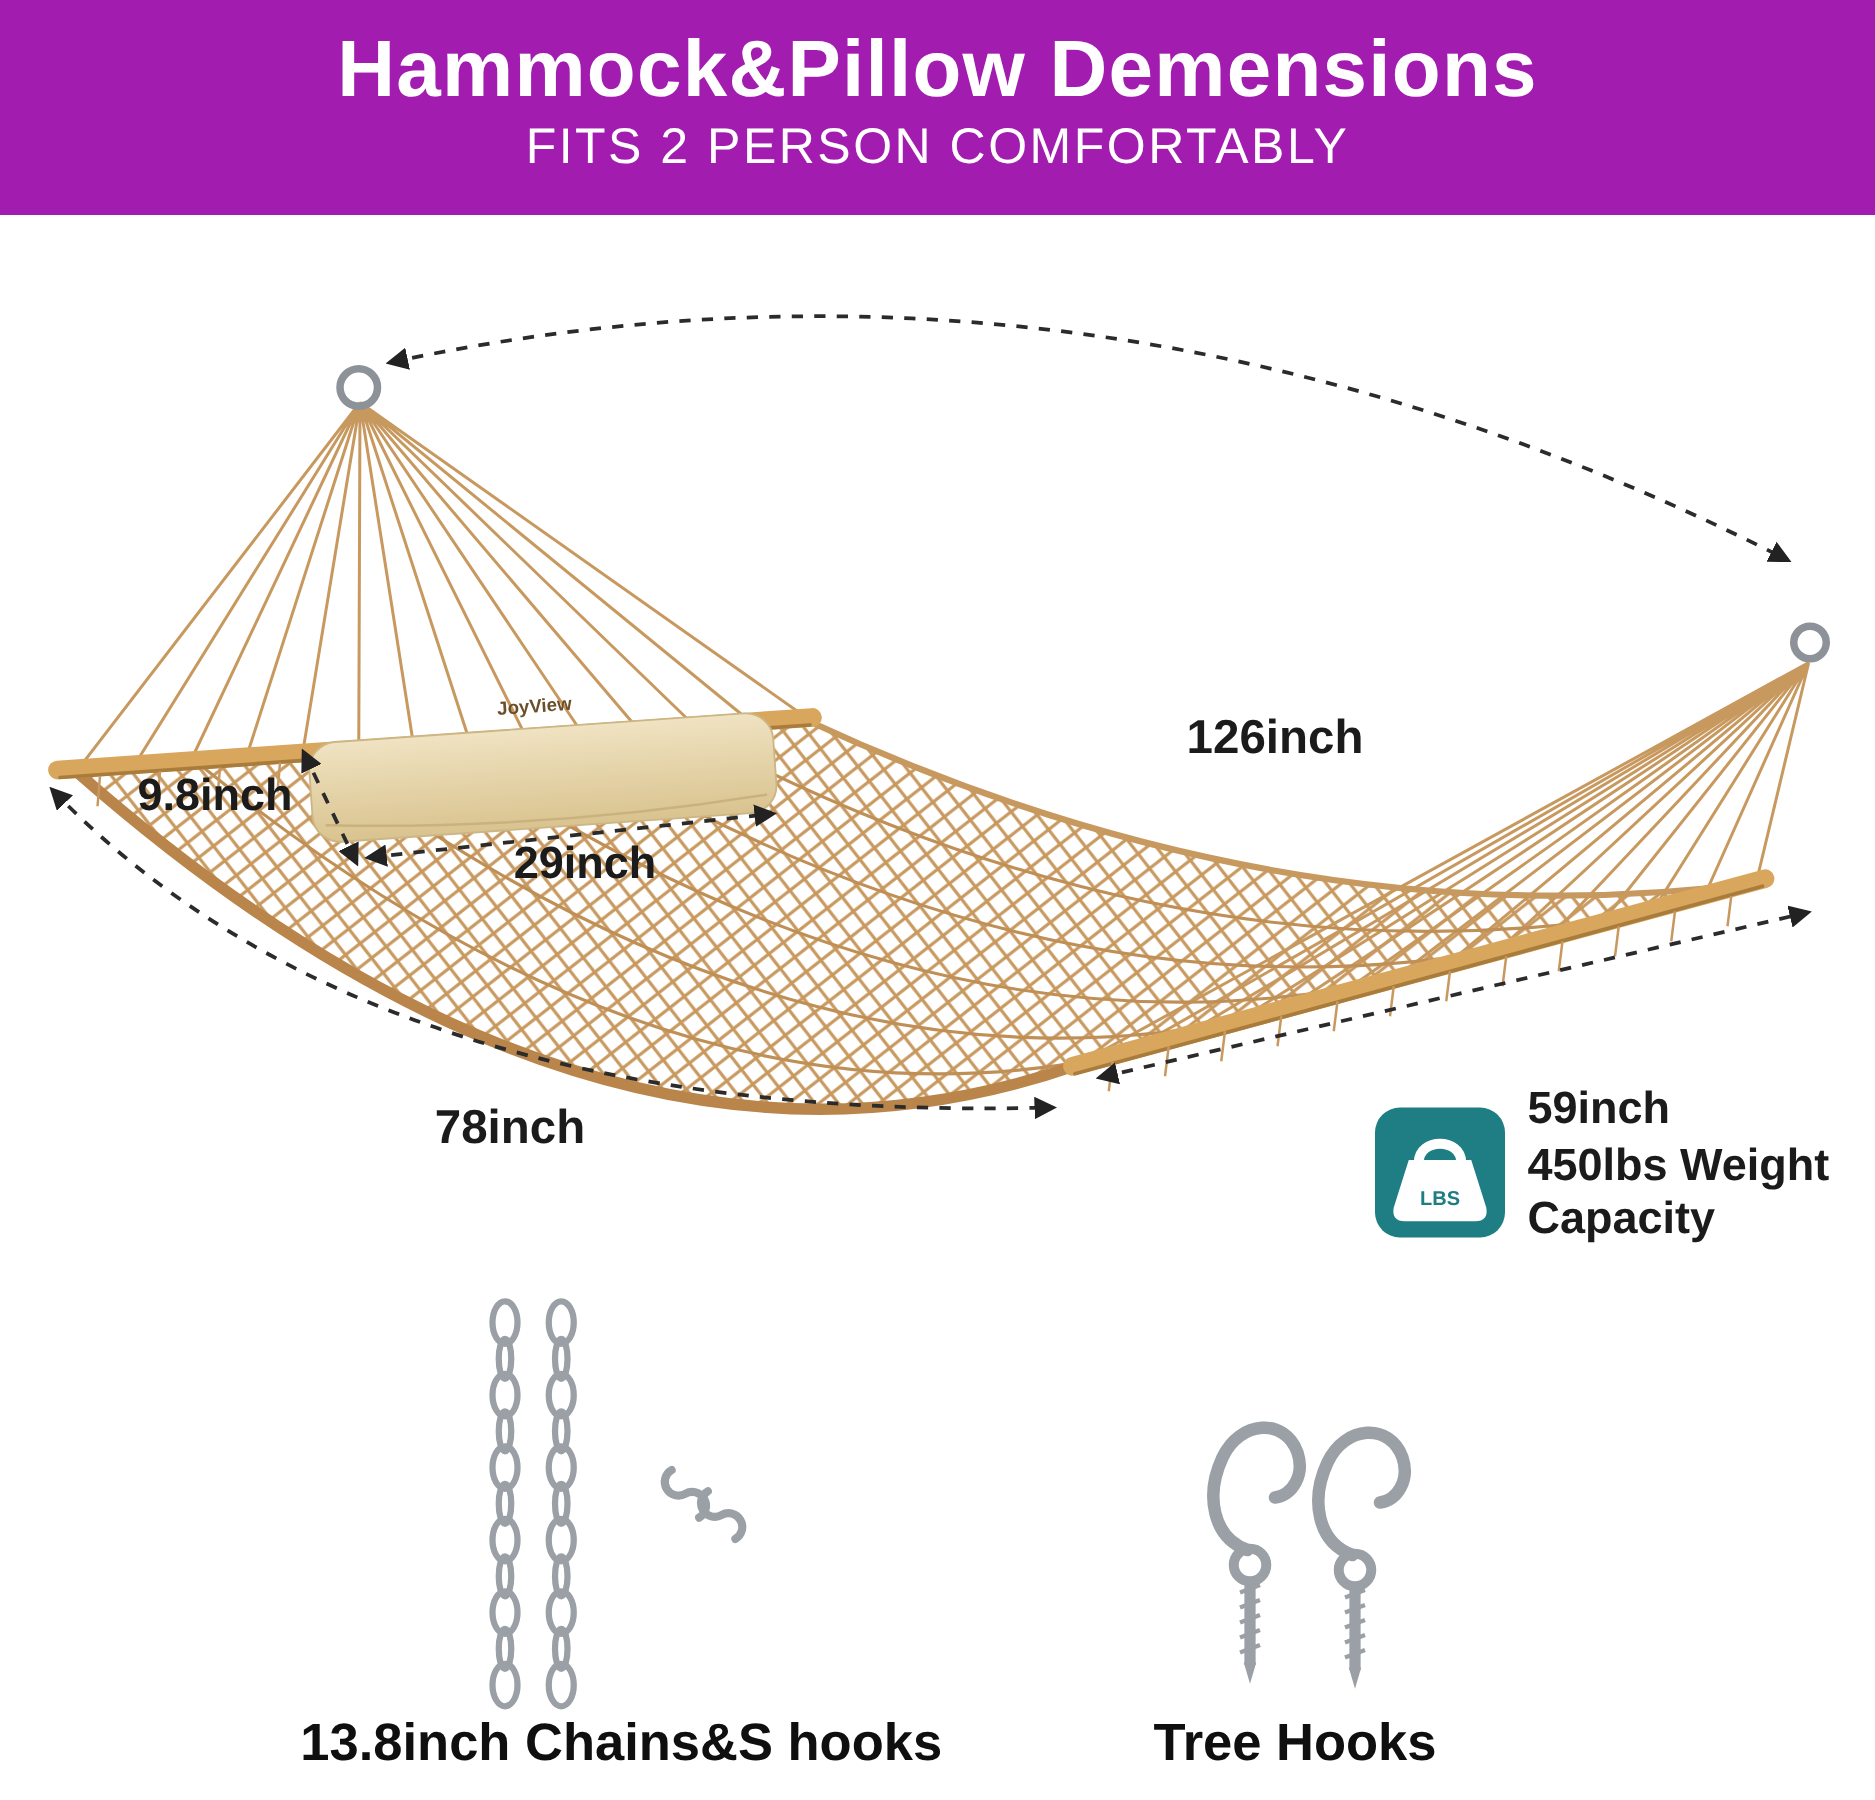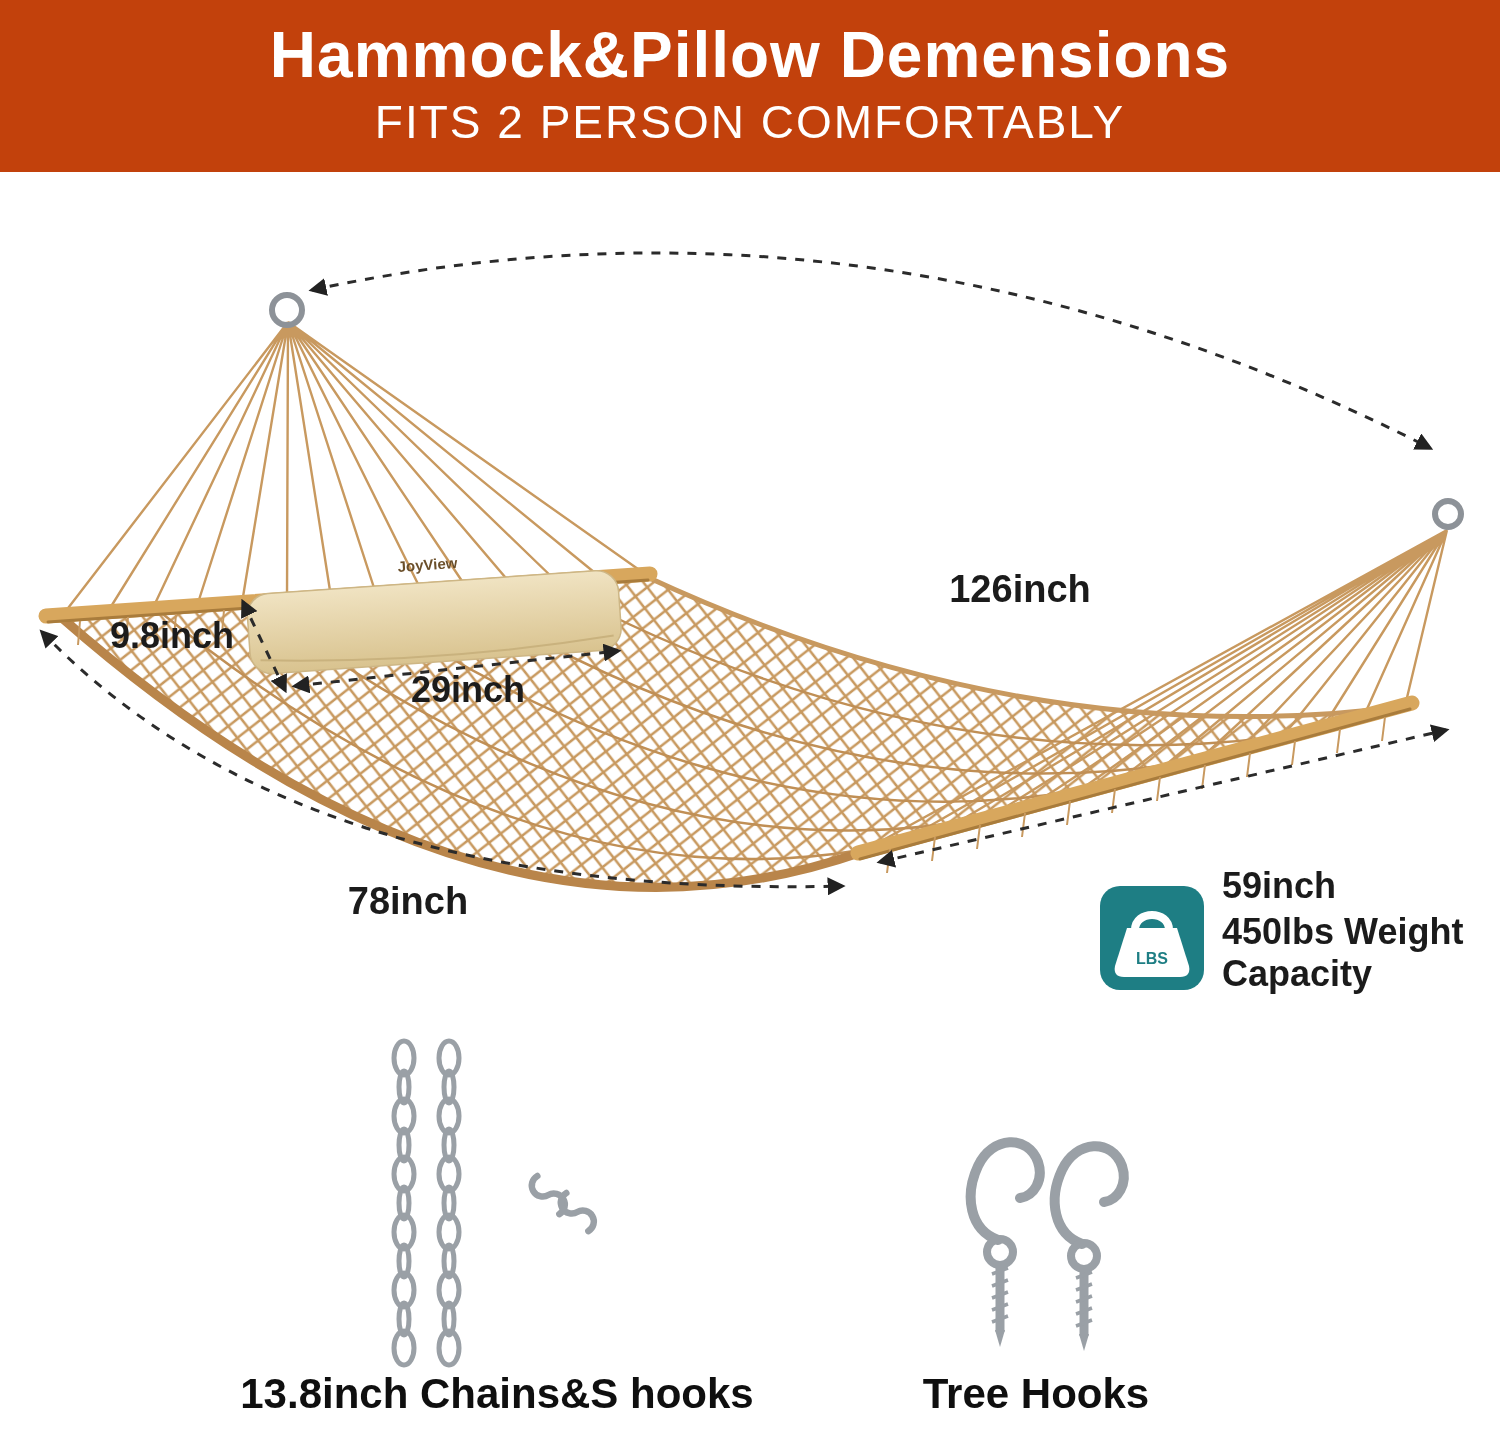--- a/index.html
+++ b/index.html
@@ -1,21 +1,21 @@
 <!DOCTYPE html>
 <html><head>
 <meta charset="utf-8">
 <style>
   html,body{margin:0;padding:0;background:#fff}
   .page{position:relative;width:1500px;height:1440px;background:#ffffff;overflow:hidden;
         font-family:"Liberation Sans",sans-serif}
-  .banner{position:absolute;top:0;left:0;width:1500px;height:172px;background:#c2410c;
+  .banner{position:absolute;top:0;left:0;width:1500px;height:172px;background:#a21caf;
           color:#ffffff;text-align:center}
   .banner .title{margin:0;padding-top:22px;font-size:64px;font-weight:800;letter-spacing:1px;line-height:1.05}
-  .banner .subtitle{margin:6px 0 0 0;font-size:46px;font-weight:400;letter-spacing:2px}
+  .banner .subtitle{margin:6px 0 0 0;font-size:40px;font-weight:400;letter-spacing:2px}
   svg.scene{position:absolute;top:0;left:0;display:block}
   text{font-family:"Liberation Sans",sans-serif}
   .dim{font-size:36px;font-weight:700;fill:#1b1b1b}
   .dim-lg{font-size:38px}
   .cap{font-size:36px;font-weight:600;fill:#1b1b1b}
   .bottom-label{font-size:42px;font-weight:600;fill:#0f0f0f}
   .brand{font-size:15px;font-weight:600;fill:#6b4f2a}
   .lbs{font-size:16px;font-weight:700;fill:#1e7e84}
   .dash{stroke:#2b2b2b;stroke-width:3;fill:none;stroke-dasharray:9 9}
   .rope{stroke:#c8995f;fill:none}

